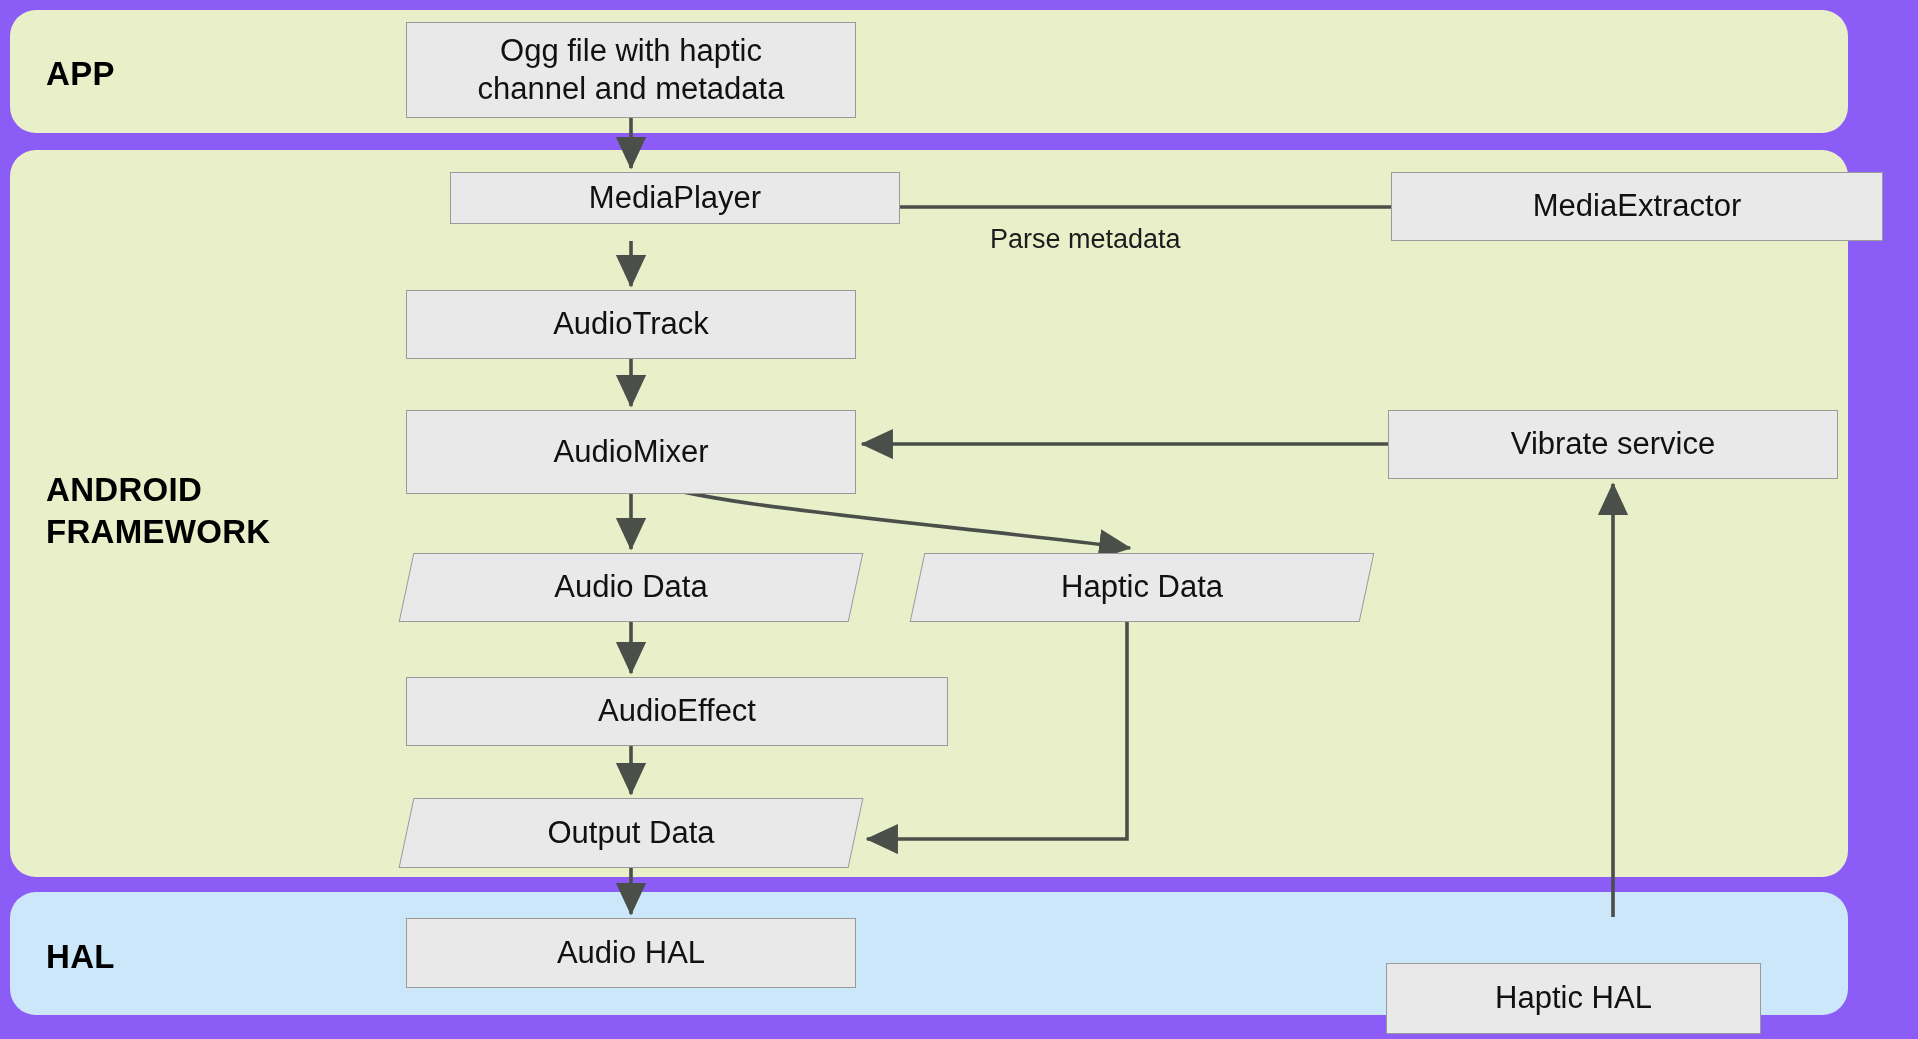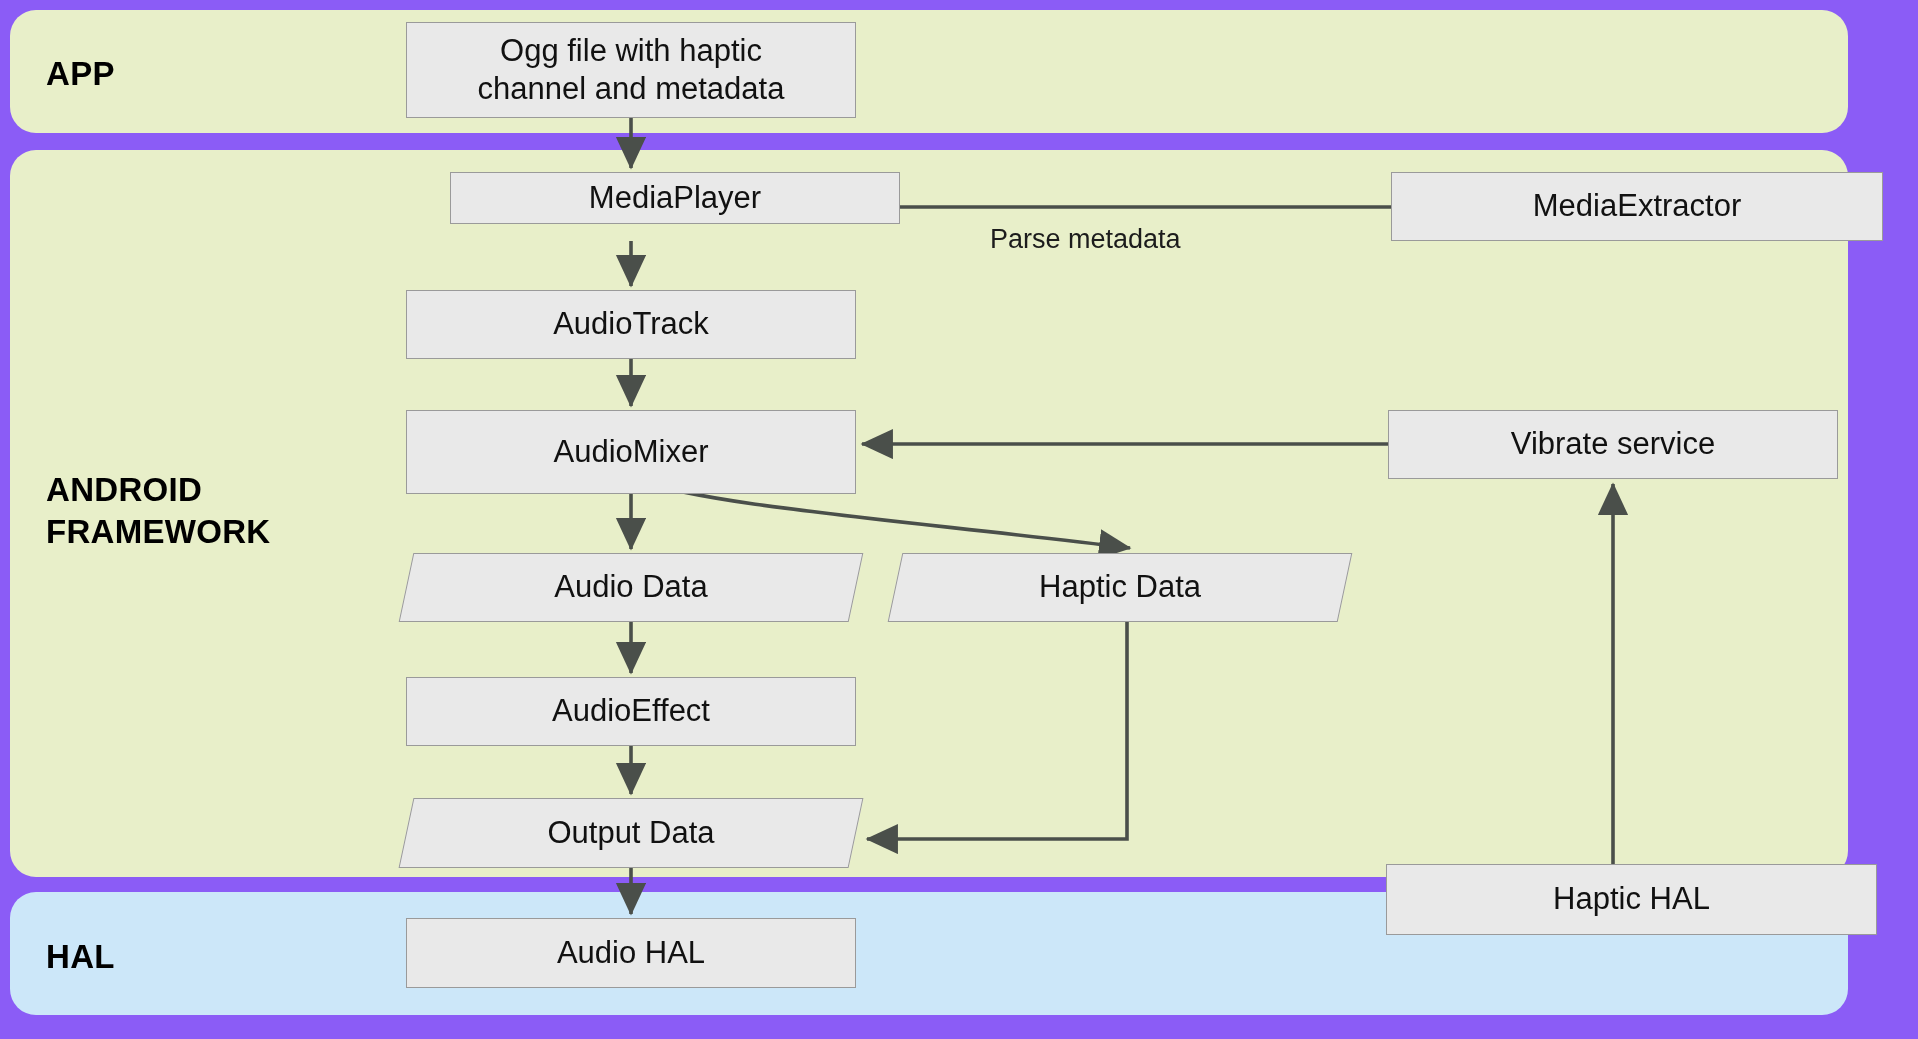--- a/index.html
+++ b/index.html
@@ -153,35 +153,35 @@
 
   <div class="node" style="left:1388px; top:410px; width:450px; height:69px;">
     <span class="lbl">Vibrate service</span>
   </div>
 
   <div class="node data-shape" style="left:406px; top:553px; width:450px; height:69px;">
     <span class="skewbox"></span>
     <span class="lbl">Audio Data</span>
   </div>
 
-  <div class="node data-shape" style="left:895px; top:553px; width:450px; height:69px;">
+  <div class="node data-shape" style="left:917px; top:553px; width:450px; height:69px;">
     <span class="skewbox"></span>
     <span class="lbl">Haptic Data</span>
   </div>
 
-  <div class="node" style="left:406px; top:677px; width:450px; height:69px;">
+  <div class="node" style="left:406px; top:677px; width:542px; height:69px;">
     <span class="lbl">AudioEffect</span>
   </div>
 
   <div class="node data-shape" style="left:406px; top:798px; width:450px; height:70px;">
     <span class="skewbox"></span>
     <span class="lbl">Output Data</span>
   </div>
 
   <div class="node" style="left:406px; top:918px; width:450px; height:70px;">
     <span class="lbl">Audio HAL</span>
   </div>
 
-  <div class="node" style="left:1386px; top:864px; width:491px; height:71px;">
+  <div class="node" style="left:1386px; top:963px; width:375px; height:71px;">
     <span class="lbl">Haptic HAL</span>
   </div>
 
 </div>
 
 </body></html>

